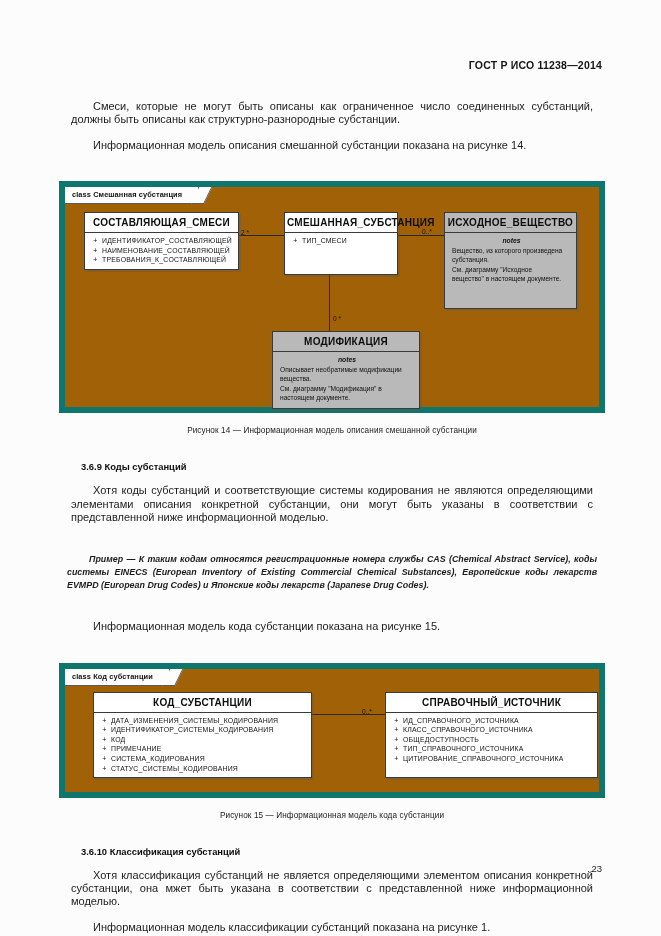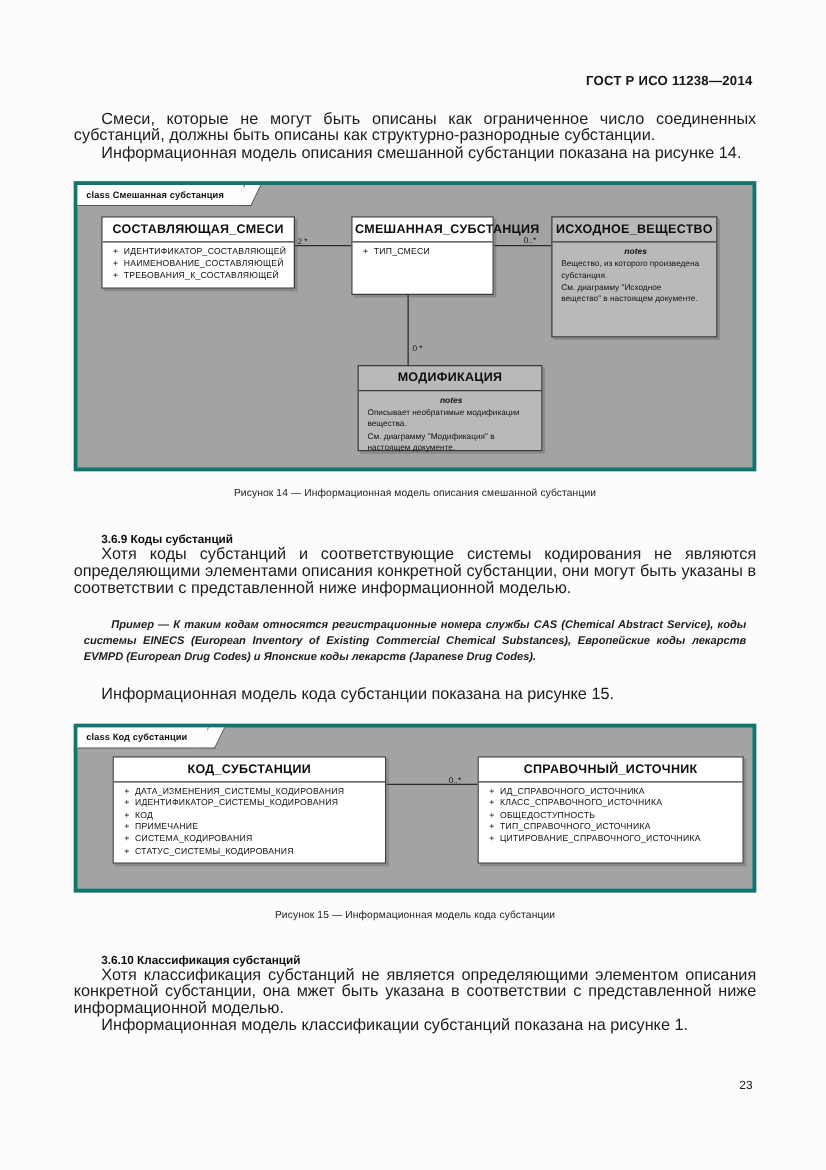--- a/index.html
+++ b/index.html
@@ -32,22 +32,22 @@
   }
 
   
   .content {
     position: absolute;
     left: 59px;
     top: 88px;
     width: 546px;
   }
   p {
-    margin: 0;
-    font-size: 13px;
+    margin: 12px;
+    font-size: 11px;
     line-height: 13.4px;
     text-align: justify;
     color: #1c1c1c;
   }
   p.indent { text-indent: 22px; }
   .h-sub {
     font-size: 9.4px;
     font-weight: bold;
     margin: 0;
     text-indent: 22px;
@@ -70,22 +70,22 @@
   .fig-caption {
     font-size: 8.2px;
     text-align: center;
     color: #1c1c1c;
     letter-spacing: 0.1px;
   }
 
   
   .uml-frame {
     position: relative;
-    border: 3px solid #0f766e;
-    background: #a3a3a3;
+    border: 6px solid #0f766e;
+    background: #a16207;
     box-sizing: border-box;
   }
   .uml-frame.f1 { height: 232px; }
   .uml-frame.f2 { height: 135px; }
   .frame-tab {
     position: absolute;
     left: 0;
     top: 0;
     height: 17px;
     border-right: 1px solid #5a5a5a;
@@ -233,21 +233,21 @@
         <div class="cls-title">ИСХОДНОЕ_ВЕЩЕСТВО</div>
         <div class="cls-body">
           <div class="note-tag">notes</div>
           <div class="note-line">Вещество, из которого произведена</div>
           <div class="note-line">субстанция.</div>
           <div class="note-line">См. диаграмму "Исходное</div>
           <div class="note-line">вещество" в настоящем документе.</div>
         </div>
       </div>
 
-      <div class="cls shaded" style="left:207px; top:144px; width:148px; height:69px;margin-left:17px;">
+      <div class="cls shaded" style="left:207px; top:144px; width:148px; height:78px;">
         <div class="cls-title">МОДИФИКАЦИЯ</div>
         <div class="cls-body">
           <div class="note-tag">notes</div>
           <div class="note-line">Описывает необратимые модификации</div>
           <div class="note-line">вещества.</div>
           <div class="note-line">См. диаграмму "Модификация" в</div>
           <div class="note-line">настоящем документе.</div>
         </div>
       </div>
     </div>

